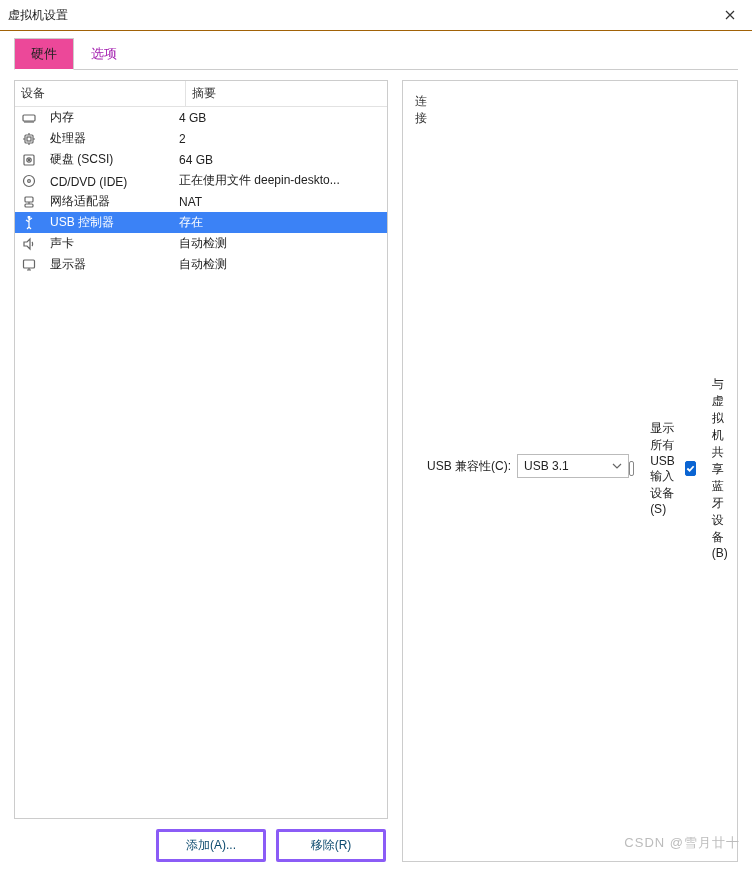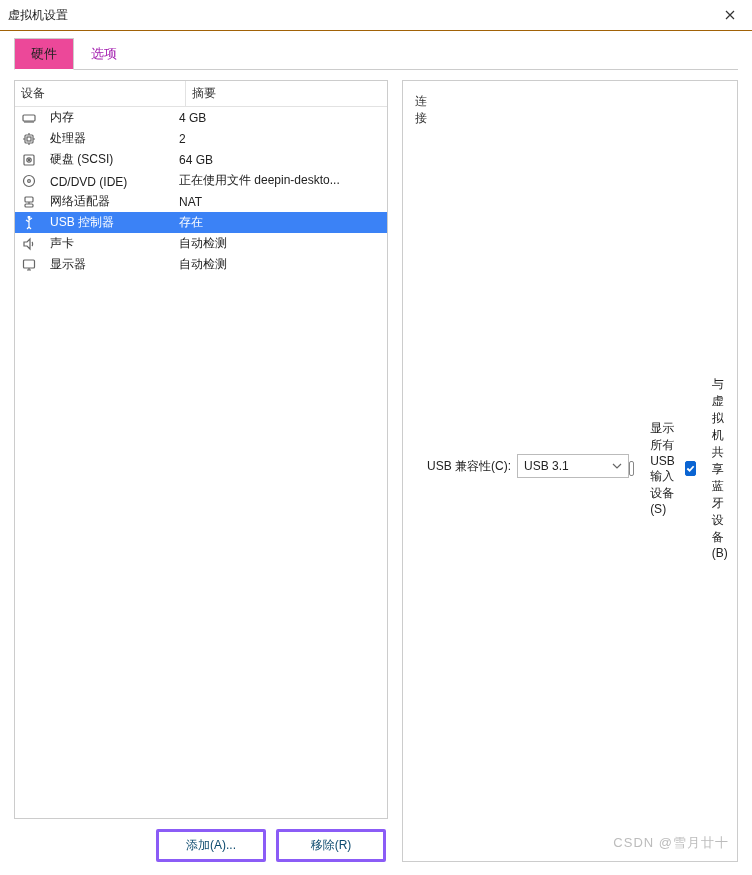--- a/index.html
+++ b/index.html
@@ -33,21 +33,21 @@
   .form-row{display:flex;align-items:center;gap:6px;font-size:12px;margin-bottom:10px}
   .form-row label{white-space:nowrap}
   .select{border:1px solid #bbb;height:22px;display:flex;align-items:center;padding:0 6px;width:98px;justify-content:space-between;font-size:12px;cursor:default}
   .select .chev{width:10px;height:10px}
   .check-row{display:flex;align-items:center;gap:16px;font-size:12px;margin-bottom:6px}
   .check{width:13px;height:13px;border:1px solid #888;border-radius:2px;display:inline-flex;align-items:center;justify-content:center;cursor:default}
   .check.checked{background:#0a64d2;border-color:#0a64d2}
   .check.checked svg{width:9px;height:9px;stroke:#fff;stroke-width:2;fill:none}
   .footer{display:flex;justify-content:flex-end;gap:10px;padding-top:14px}
   .btn.primary{border-color:#0a64d2}
-  .watermark{position:absolute;right:23px;bottom:23px;font-size:13px;color:#bcbcbc;letter-spacing:1px;pointer-events:none}
+  .watermark{position:absolute;right:12px;bottom:23px;font-size:13px;color:#bcbcbc;letter-spacing:1px;pointer-events:none}
 </style>
 </head>
 <body>
 
 <div class="titlebar">
   <span class="title">虚拟机设置</span>
   <div class="close">
     <svg viewBox="0 0 10 10">
         <path d="M1 1 L9 9 M9 1 L1 9"></path>
       </svg>

